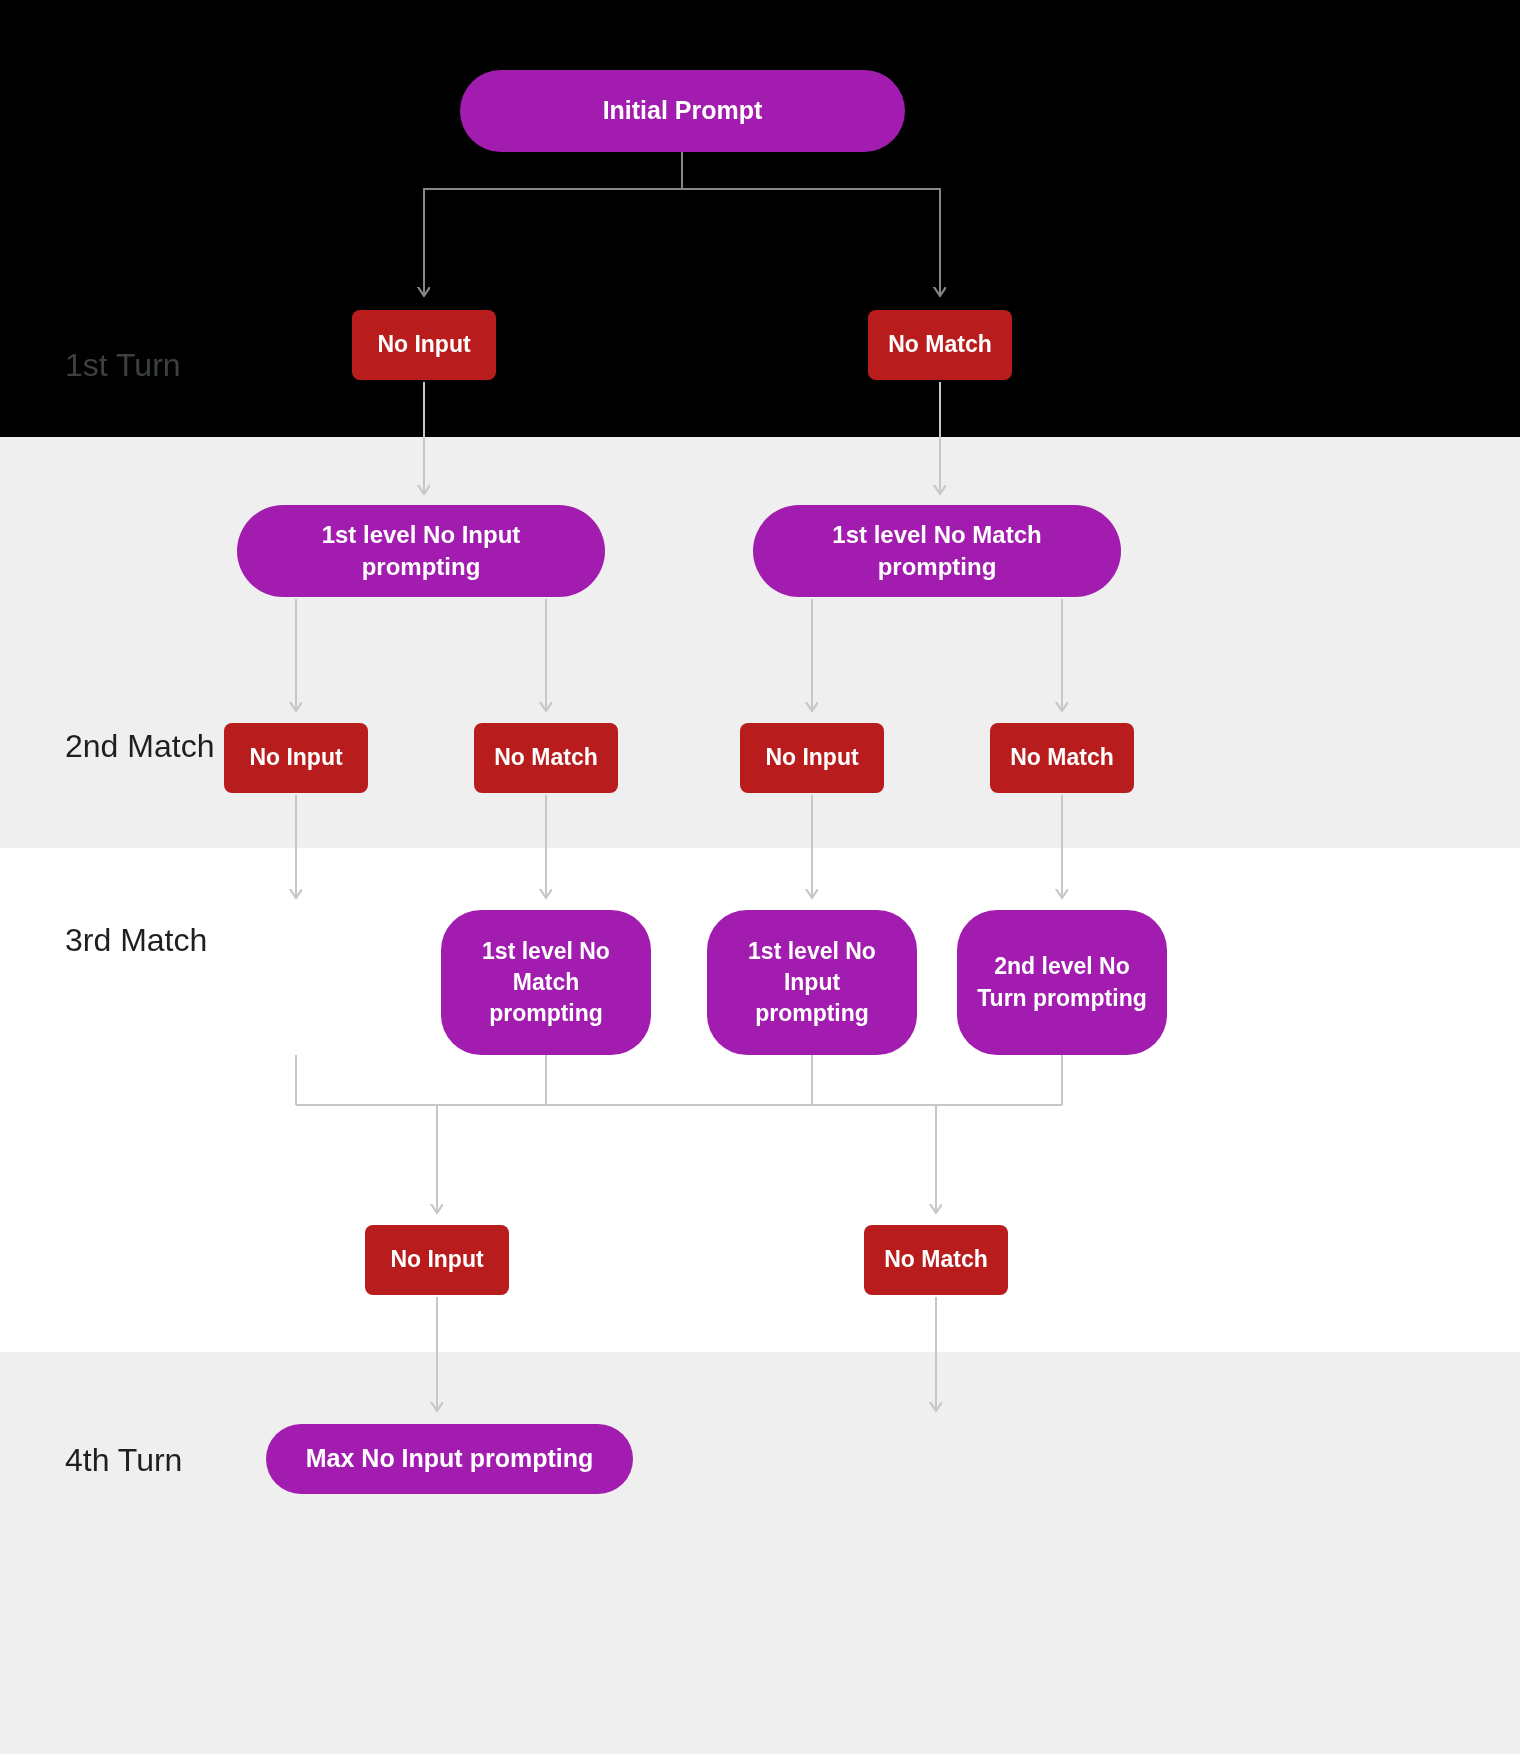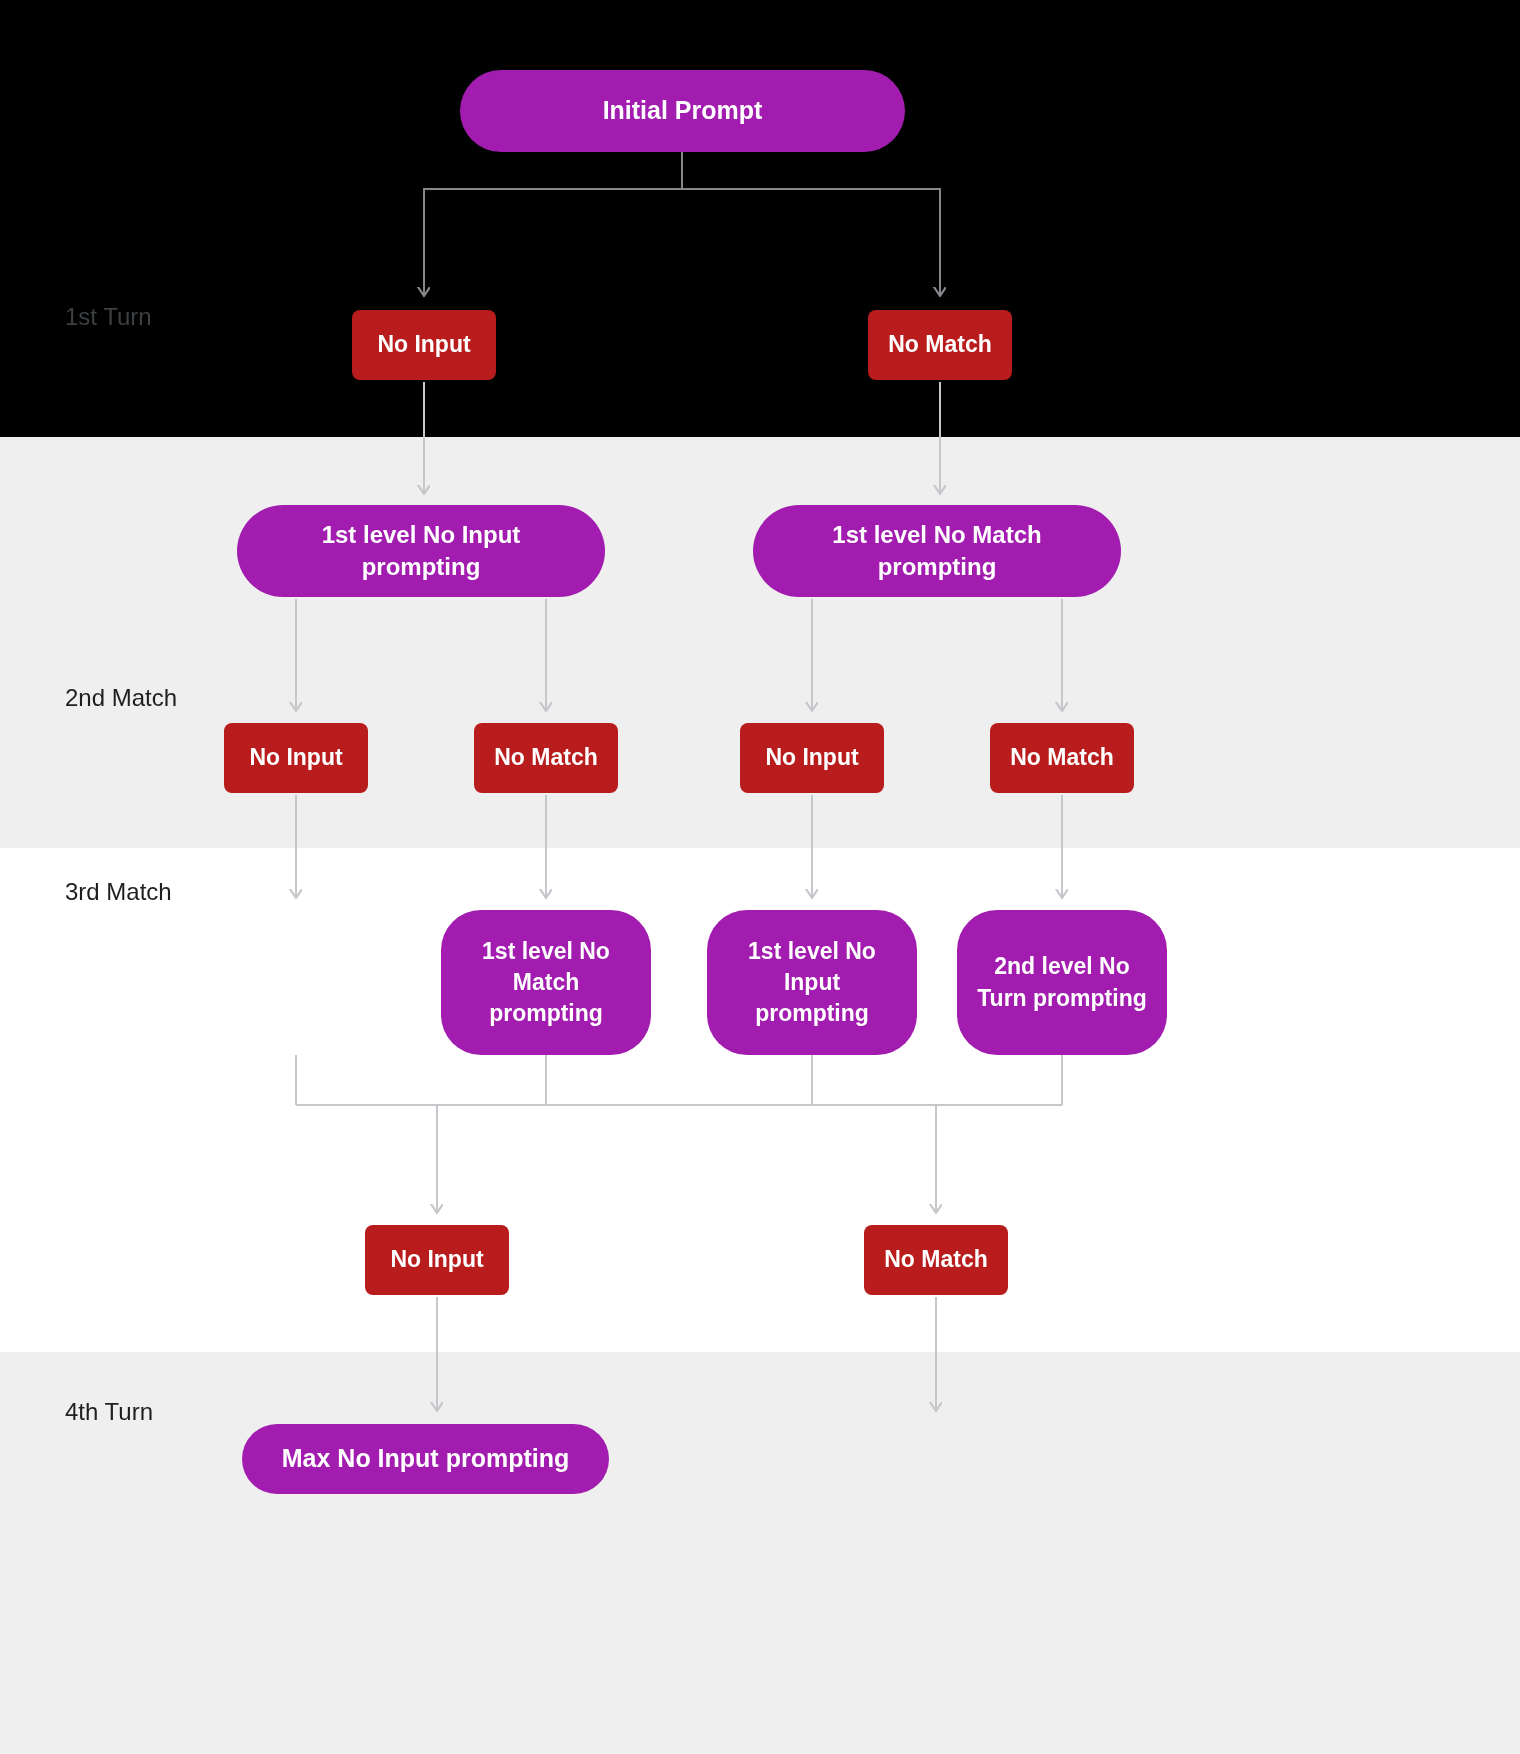--- a/index.html
+++ b/index.html
@@ -46,23 +46,24 @@
     border-radius: 46px; font-size: 24px; padding: 0 30px;
   }
   .round-l2 {
     top: 910px; width: 210px; height: 145px;
     border-radius: 40px; font-size: 23px; padding: 0 20px;
   }
 
   .turn-label {
     position: absolute;
     left: 65px;
-    font-size: 24px;
+    font-size: 32px;
     font-weight: 400;
     color: #1f1f1f;
+    margin-top: 44px;
   }
   .turn-label.on-black { color: #3c4043; }
 </style>
 </head>
 <body>
 
 <div class="canvas">
 
   <div class="band band-black"></div>
   <div class="band band-gray1"></div>
@@ -121,15 +122,15 @@
   <div class="node green" style="left:740px; top:723px; width:144px; height:70px;">No Input</div>
   <div class="node green" style="left:990px; top:723px; width:144px; height:70px;">No Match</div>
 
   <div class="node blue round-l2" style="left:441px;">1st level No Match prompting</div>
   <div class="node blue round-l2" style="left:707px;">1st level No Input prompting</div>
   <div class="node blue round-l2" style="left:957px;">2nd level No Turn prompting</div>
 
   <div class="node green" style="left:365px; top:1225px; width:144px; height:70px;">No Input</div>
   <div class="node green" style="left:864px; top:1225px; width:144px; height:70px;">No Match</div>
 
-  <div class="node blue pill-final" style="left:242px;">Max No Input prompting</div>
+  <div class="node blue pill-final" style="left:266px;">Max No Input prompting</div>
 
 </div>
 
 </body></html>

